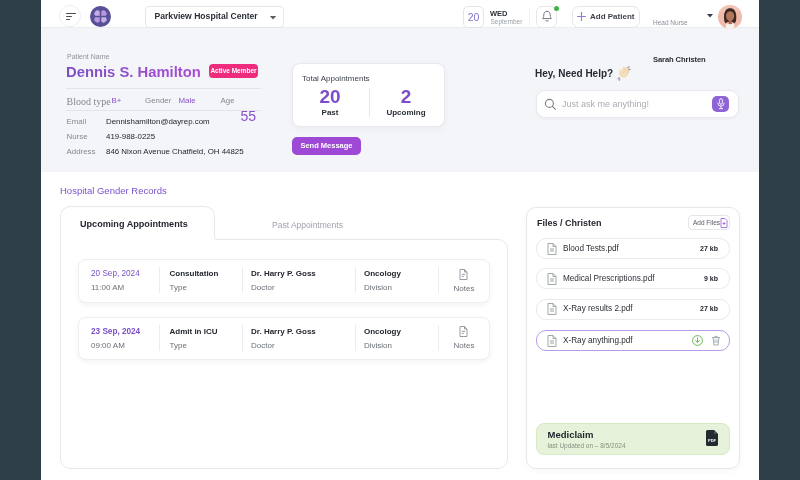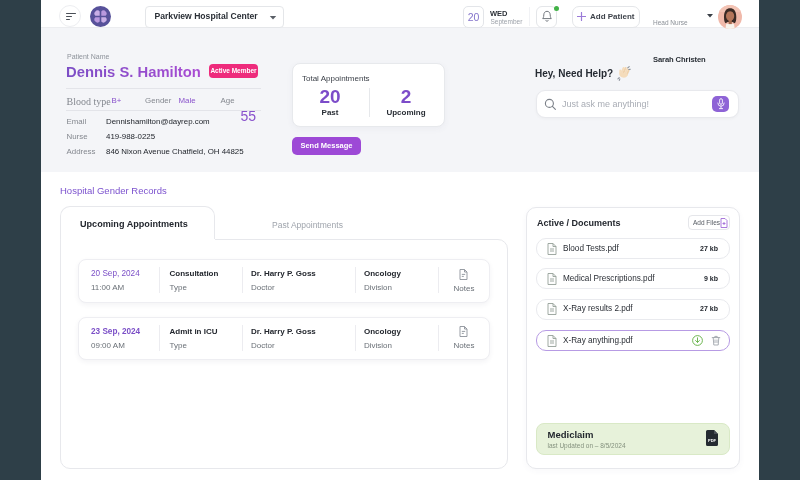--- a/index.html
+++ b/index.html
@@ -179,21 +179,21 @@
 <div class="abs" style="left:364px;top:340.5px;font-size:8px;color:#6A7077;">Division</div>
 <div class="abs" style="left:437.5px;top:324.5px;width:1px;height:26px;background:#ECECF0;"></div>
 <svg class="abs" style="left:459px;top:326px;" width="9" height="11" viewBox="0 0 9 11">
   <path d="M1 0.5 H5.5 L8 3 V10.5 H1 Z" fill="none" stroke="#8C929A" stroke-width="0.9" stroke-linejoin="round"></path>
   <path d="M5.5 0.5 V3 H8" fill="none" stroke="#8C929A" stroke-width="0.9" stroke-linejoin="round"></path>
   <path d="M2.8 5.4 H6.2 M2.8 7.4 H4.8" stroke="#8C929A" stroke-width="0.9"></path>
 </svg>
 <div class="abs" style="left:453.5px;top:341px;font-size:8px;color:#6A7077;">Notes</div>
 
 <div class="abs" style="left:526px;top:206.5px;width:214px;height:262px;background:#fff;border:1px solid #E7E8EC;border-radius:10px;box-shadow:0 2px 6px rgba(80,80,120,0.04);"></div>
-<div class="abs" style="left:537px;top:218px;font-size:9px;font-weight:bold;color:#23272E;">Active / Documents</div>
+<div class="abs" style="left:537px;top:218px;font-size:9px;font-weight:bold;color:#23272E;">Files / Christen</div>
 <div class="abs" style="left:688px;top:215px;width:42px;height:15px;background:#fff;border:1px solid #E5E6EA;border-radius:4px;"></div>
 <div class="abs" style="left:693px;top:219px;font-size:6.5px;color:#555A62;">Add Files</div>
 <svg class="abs" style="left:720px;top:217.5px;" width="8" height="10" viewBox="0 0 8 10">
   <path d="M1 0.5 H5 L7 2.5 V9.5 H1 Z" fill="none" stroke="#A16BD8" stroke-width="0.9" stroke-linejoin="round"></path>
   <path d="M4 4 V7 M2.5 5.5 H5.5" stroke="#A16BD8" stroke-width="0.9"></path>
 </svg>
 
 <div class="abs" style="left:536px;top:237.5px;width:194px;height:21px;background:#fff;border:1px solid #E9EAEE;border-radius:10px;"></div>
 <div class="abs" style="left:563px;top:243.5px;font-size:8.2px;color:#2A2E35;">Blood Tests.pdf</div>
 <div class="abs" style="left:660px;top:244.5px;width:58px;text-align:right;font-size:7px;font-weight:bold;color:#23272E;">27 kb</div>

